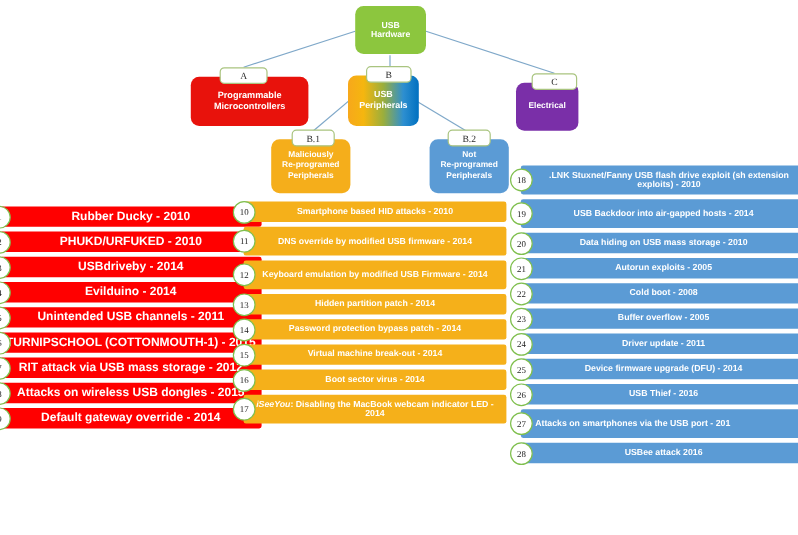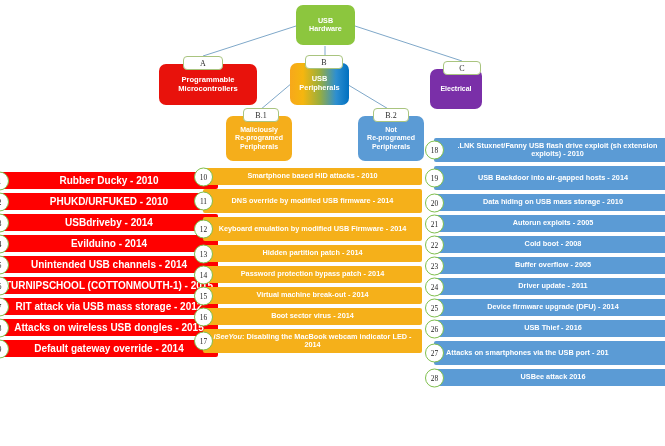--- a/index.html
+++ b/index.html
@@ -198,21 +198,21 @@
       </div>
       <div class="row">
         <div class="bar h1">USBdriveby - 2014</div>
         <div class="num">3</div>
       </div>
       <div class="row">
         <div class="bar h1">Evilduino - 2014</div>
         <div class="num">4</div>
       </div>
       <div class="row">
-        <div class="bar h1">Unintended USB channels - 2014</div>
+        <div class="bar h1">Unintended USB channels - 2011</div>
         <div class="num">5</div>
       </div>
       <div class="row">
         <div class="bar h1">TURNIPSCHOOL (COTTONMOUTH-1) - 2015</div>
         <div class="num">6</div>
       </div>
       <div class="row">
         <div class="bar h1">RIT attack via USB mass storage - 2012</div>
         <div class="num">7</div>
       </div>

